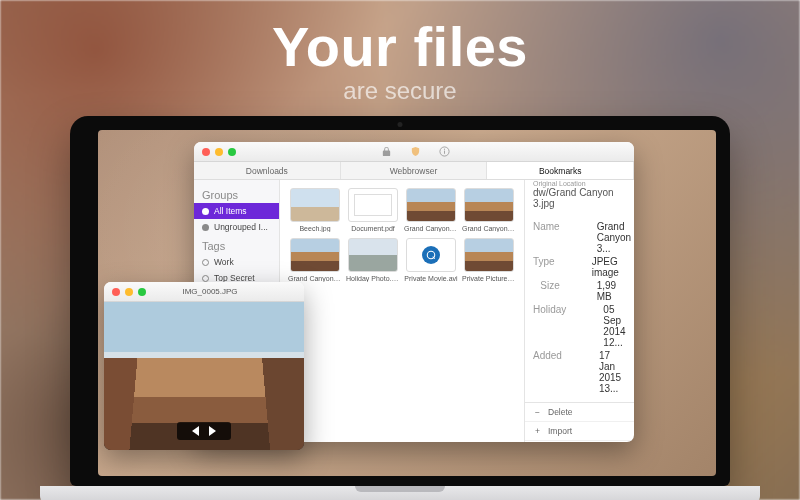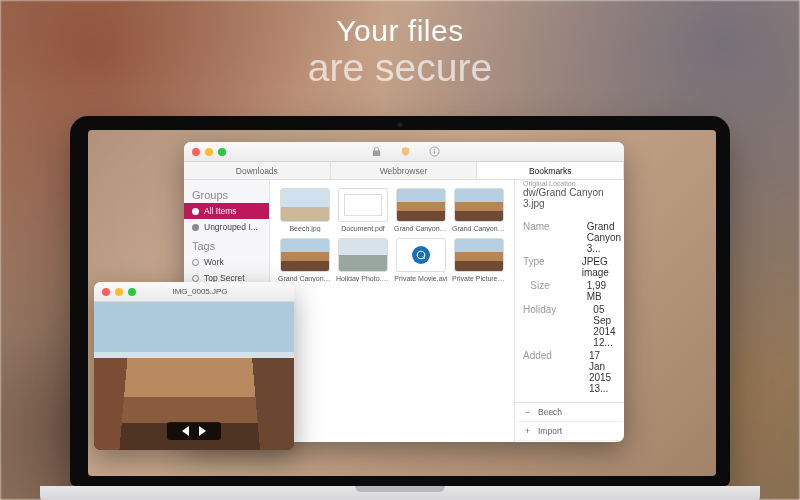--- a/index.html
+++ b/index.html
@@ -14,31 +14,31 @@
       radial-gradient(circle at 85% 80%, rgba(160,120,60,.5), transparent 40%),
       radial-gradient(circle at 10% 85%, rgba(60,40,30,.6), transparent 40%),
       linear-gradient(140deg, #a78068 0%, #c7a48a 30%, #b1917a 55%, #7e6a5a 100%);
     filter: blur(1px);
   }
 
   .hero {
     position: absolute; top: 14px; left: 0; right: 0;
     text-align: center; color: #fff;
   }
-  .hero h1 { font-size: 30px; font-weight: 400; letter-spacing: .5px; }
-  .hero h2 { font-size: 39px; font-weight: 200; opacity: .65; margin-top: -2px; }
+  .hero h1 { font-size: 56px; font-weight: 700; letter-spacing: .5px; }
+  .hero h2 { font-size: 24px; font-weight: 200; opacity: .65; margin-top: -2px; }
 
   
   .laptop {
     position: absolute; left: 50%; transform: translateX(-50%);
     bottom: -6px; width: 660px;
   }
   .screen-bezel {
     width: 100%; height: 370px; background: #0b0b0b;
-    border-radius: 18px 18px 6px 6px; padding: 14px 14px 10px 18px;
+    border-radius: 18px 18px 6px 6px; padding: 14px 14px 10px 28px;
     box-shadow: 0 20px 40px rgba(0,0,0,.35);
     position: relative;
   }
   .camera { position:absolute; top:6px; left:50%; transform:translateX(-50%); width:5px;height:5px;border-radius:50%;background:#222; }
   .screen {
     width: 100%; height: 100%; border-radius: 4px;
     background:
       radial-gradient(circle at 20% 30%, rgba(255,255,255,.08), transparent 40%),
       linear-gradient(135deg, #b08f78, #c9a98d 40%, #a38469 100%);
     position: relative; overflow: hidden;
@@ -75,21 +75,21 @@
   .tabbar { height:18px; background:#f4f4f4; border-bottom:1px solid #ddd; display:flex; }
   .tab { flex:1; text-align:center; line-height:18px; border-right:1px solid #e2e2e2; color:#666; }
   .tab.active { background:#fff; color:#111; font-weight:500; }
 
   .body { display:flex; height:calc(100% - 38px); }
 
   
   .sidebar { width:92px; background:#f7f7f9; border-right:1px solid #e4e4e4; padding:6px 0; }
   .side-head { font-size:11px; color:#8a8a8a; padding:3px 8px 2px; }
   .side-item { display:flex; align-items:center; gap:5px; padding:3px 8px; color:#444; }
-  .side-item.sel { background:#be185d; color:#fff; }
+  .side-item.sel { background:#6d28d9; color:#fff; }
   .bullet { width:7px;height:7px;border-radius:50%;background:#8a8a8a; flex:none; }
   .side-item.sel .bullet{background:#fff;}
   .gear { width:7px;height:7px;border-radius:50%;border:1.5px solid #8a8a8a;flex:none; }
 
   
   .grid { flex:1; padding:8px; display:grid; grid-template-columns:repeat(4,1fr); gap:6px 4px; align-content:start; }
   .cell { display:flex; flex-direction:column; align-items:center; gap:3px; }
   .thumb {
     width:50px; height:34px; border:1px solid #dcdcdc; border-radius:3px;
     background:#eee; position:relative; overflow:hidden;
@@ -275,21 +275,21 @@
                   <span class="mv">05 Sep 2014 12...</span>
                 </div>
               <div class="mrow">
                   <span class="mk">Added</span>
                   <span class="mv">17 Jan 2015 13...</span>
                 </div>
             </div>
             <div class="btns">
               <div class="brow">
                   <span class="bicon">−</span>
-                  <span>Beech</span>
+                  <span>Delete</span>
                 </div>
               <div class="brow">
                   <span class="bicon">+</span>
                   <span>Import</span>
                 </div>
               <div class="brow disabled">
                   <span class="bicon">↑</span>
                   <span>Export</span>
                 </div>
             </div>

